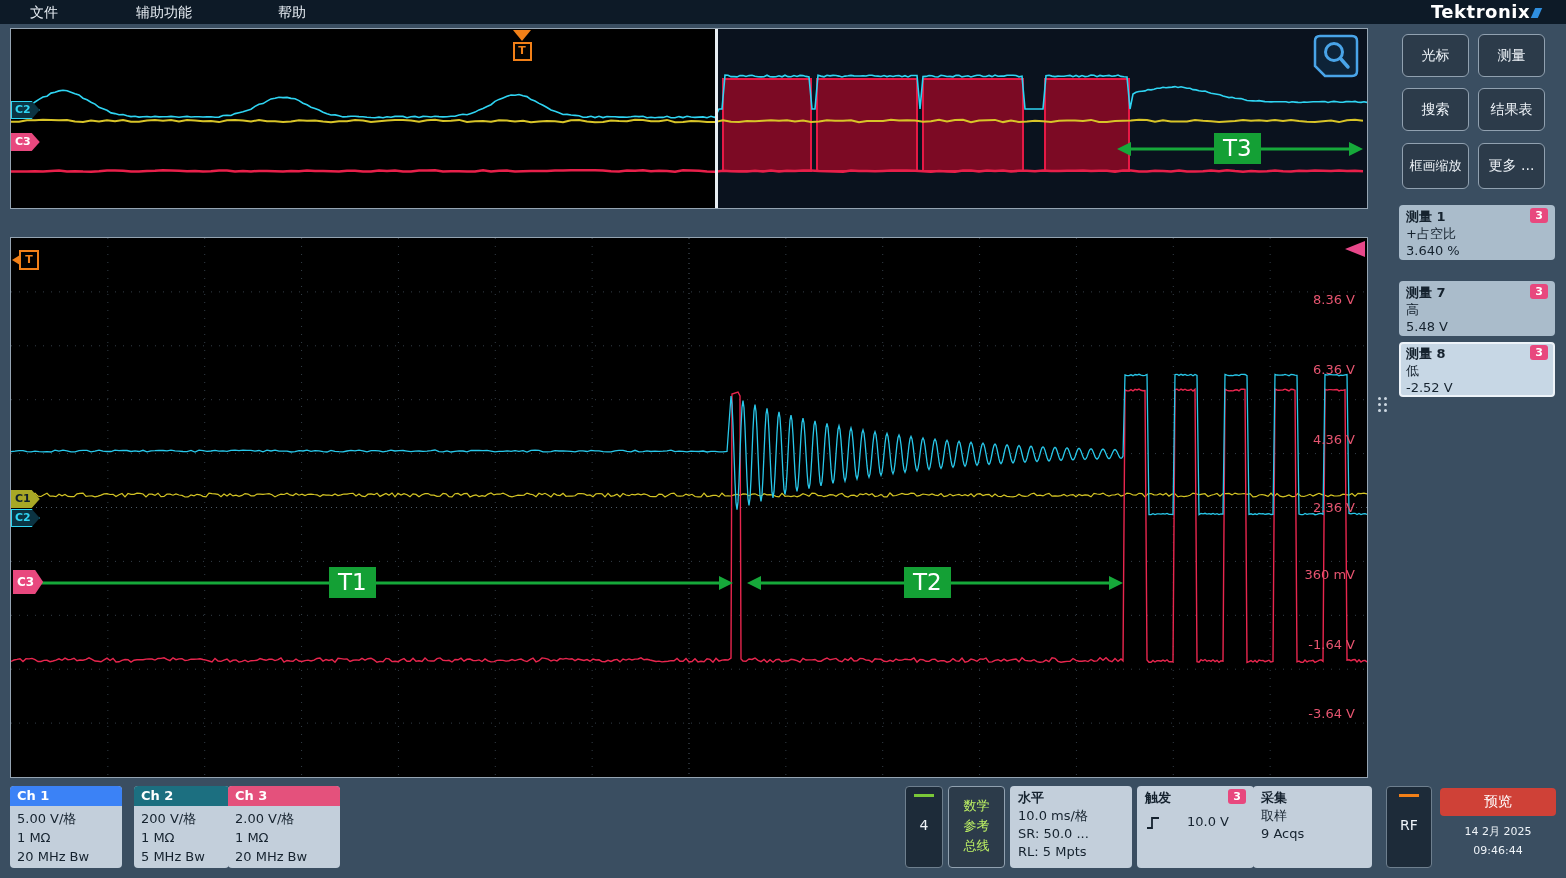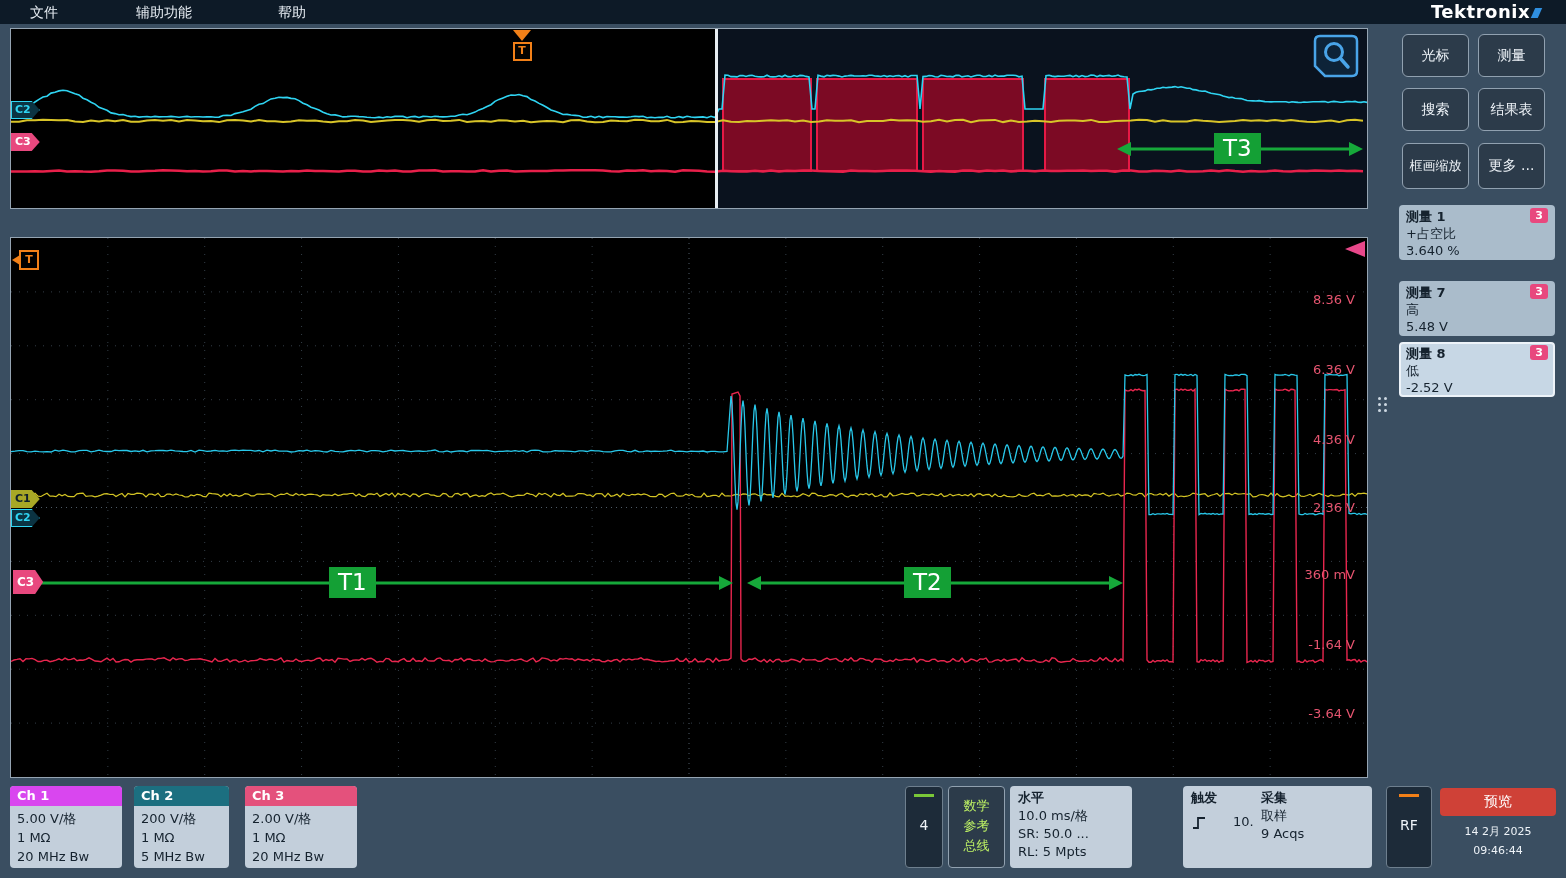--- a/index.html
+++ b/index.html
@@ -200,36 +200,36 @@
   <div class="handle">
     <i></i>
       <i></i>
       <i></i>
       <i></i>
       <i></i>
       <i></i>
   </div>
 
   <div class="tile chan" style="left:10px;width:112px">
-    <div class="chd" style="background:#d946ef">Ch 1</div>
+    <div class="chd" style="background:#3b82f6">Ch 1</div>
     <div class="cbody">
       <div>5.00 V/格</div>
       <div>1 MΩ</div>
       <div>20 MHz Bw</div>
     </div>
   </div>
   <div class="tile chan" style="left:134px;width:95px">
     <div class="chd" style="background:#1c6f80">Ch 2</div>
     <div class="cbody">
       <div>200 V/格</div>
       <div>1 MΩ</div>
       <div>5 MHz Bw</div>
     </div>
   </div>
-  <div class="tile chan" style="left:245px;width:112px">
+  <div class="tile chan" style="left:228px;width:112px">
     <div class="chd" style="background:#e4517c">Ch 3</div>
     <div class="cbody">
       <div>2.00 V/格</div>
       <div>1 MΩ</div>
       <div>20 MHz Bw</div>
     </div>
   </div>
 
   <div class="tile dark-tile" style="left:905px;width:38px">
     <div class="dash" style="background:#7ac838"></div>
@@ -244,21 +244,21 @@
 
   <div class="tile light-panel" style="left:1010px;width:122px">
     <div class="hd">
         <span>水平</span>
       </div>
     <div>10.0 ms/格</div>
     <div>SR: 50.0 ...</div>
     <div>RL: 5 Mpts</div>
   </div>
 
-  <div class="tile light-panel" style="left:1183px;width:117px">
+  <div class="tile light-panel" style="left:1137px;width:117px">
     <div class="hd">
       <span>触发</span>
       <span class="badge">3</span>
     </div>
     <div style="display:flex;align-items:center;gap:26px;margin-top:6px">
       <svg width="16" height="15">
         <path d="M2 13 H7 V3 H14" fill="none" stroke="#15222e" stroke-width="1.8"></path>
       </svg>
       <span>10.0 V</span>
     </div>

